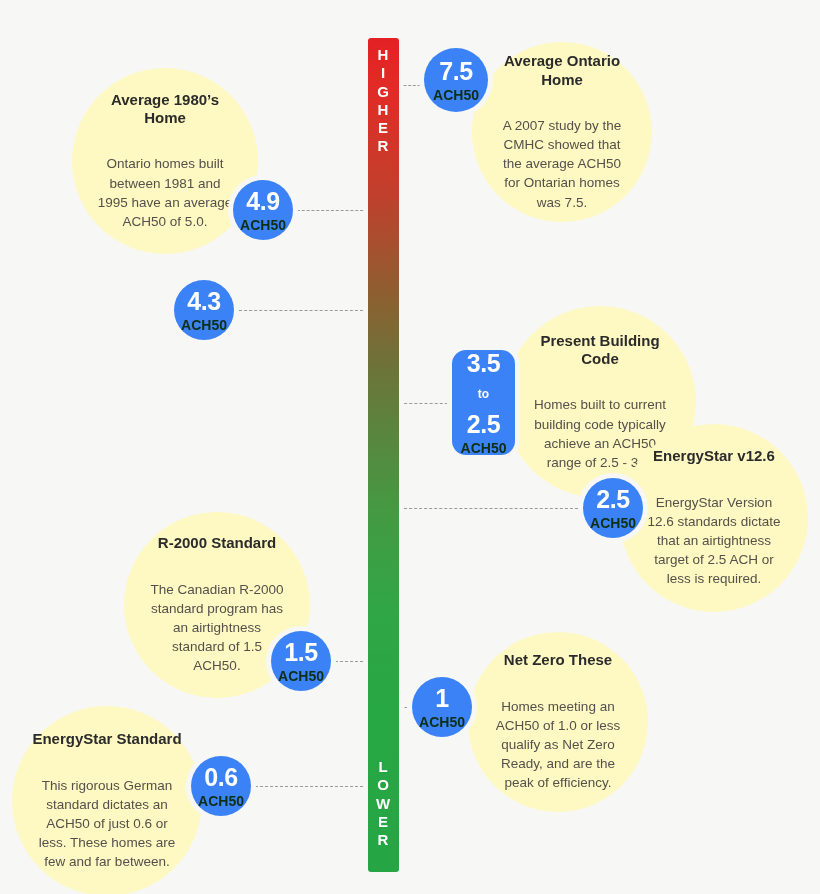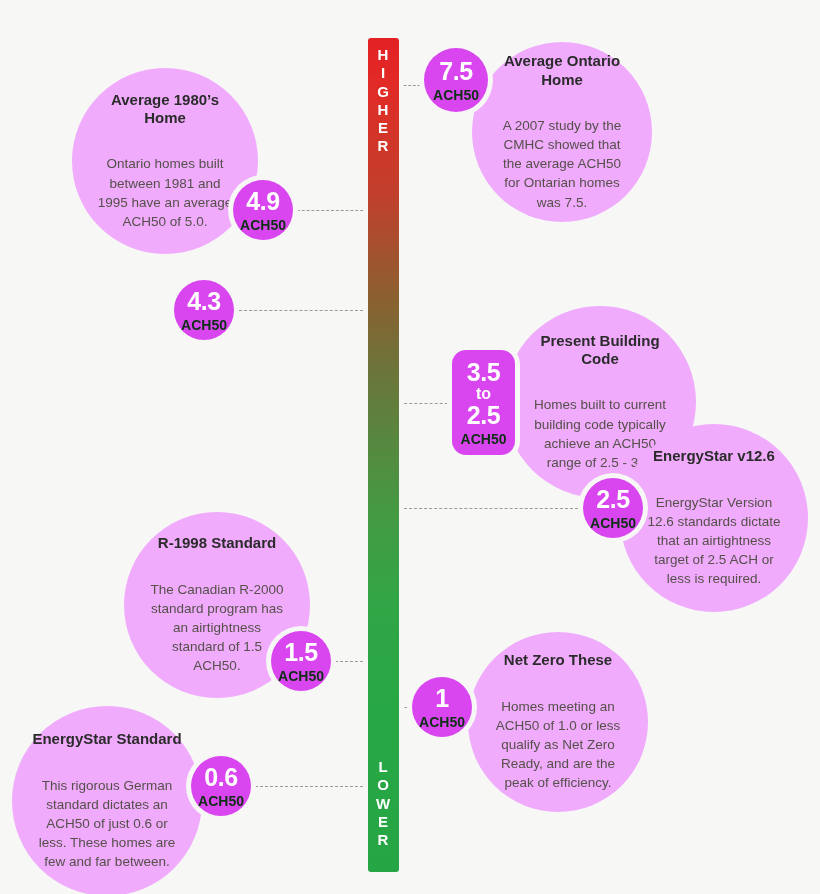--- a/index.html
+++ b/index.html
@@ -52,21 +52,21 @@
     user-select: none;
   }
   .scale-label span { display: block; }
   .scale-label-higher { top: 46px; }
   .scale-label-lower  { top: 758px; }
 
   
   .bubble {
     position: absolute;
     border-radius: 50%;
-    background: #f0abfc;
+    background: #fef9c3;
     box-sizing: border-box;
     display: flex;
     flex-direction: column;
     align-items: center;
     justify-content: center;
     text-align: center;
     color: #4a4641;
     z-index: 1;
   }
   .bubble .b-title {
@@ -82,21 +82,21 @@
     color: #55504a;
     margin-top: 27px;
   }
   .bubble .b-inner {
     width: 74%;
   }
 
   
   .badge {
     position: absolute;
-    background: #d946ef;
+    background: #3b82f6;
     color: #ffffff;
     display: flex;
     flex-direction: column;
     align-items: center;
     justify-content: center;
     text-align: center;
     box-shadow: 0 0 0 5px #f7f7f6;
     z-index: 5;
   }
   .badge-circle { border-radius: 50%; }
@@ -109,23 +109,23 @@
   }
   .badge .b-unit {
     font-weight: bold;
     font-size: 14px;
     line-height: 1;
     margin-top: 4px;
     color: #0d2f14;
   }
   .badge .b-to {
     font-weight: bold;
-    font-size: 16px;
+    font-size: 12px;
     line-height: 1;
-    margin: 1px 0;
+    margin: 12px 0;
   }
 
   
   .connector {
     position: absolute;
     height: 0;
     border-top: 1.5px dashed #9b9b95;
     z-index: 0;
   }
 </style>
@@ -167,21 +167,21 @@
 
   <div class="bubble" style="left:620px; top:424px; width:188px; height:188px;">
     <div class="b-inner">
       <div class="b-title">EnergyStar v12.6</div>
       <div class="b-body">EnergyStar Version 12.6 standards dictate that an airtightness target of 2.5 ACH or less is required.</div>
     </div>
   </div>
 
   <div class="bubble" style="left:124px; top:512px; width:186px; height:186px;">
     <div class="b-inner">
-      <div class="b-title">R-1998 Standard</div>
+      <div class="b-title">R-2000 Standard</div>
       <div class="b-body">The Canadian R-2000 standard program has an airtightness standard of 1.5 ACH50.</div>
     </div>
   </div>
 
   <div class="bubble" style="left:468px; top:632px; width:180px; height:180px;">
     <div class="b-inner">
       <div class="b-title">Net Zero These</div>
       <div class="b-body">Homes meeting an ACH50 of 1.0 or less qualify as Net Zero Ready, and are the peak of efficiency.</div>
     </div>
   </div>

